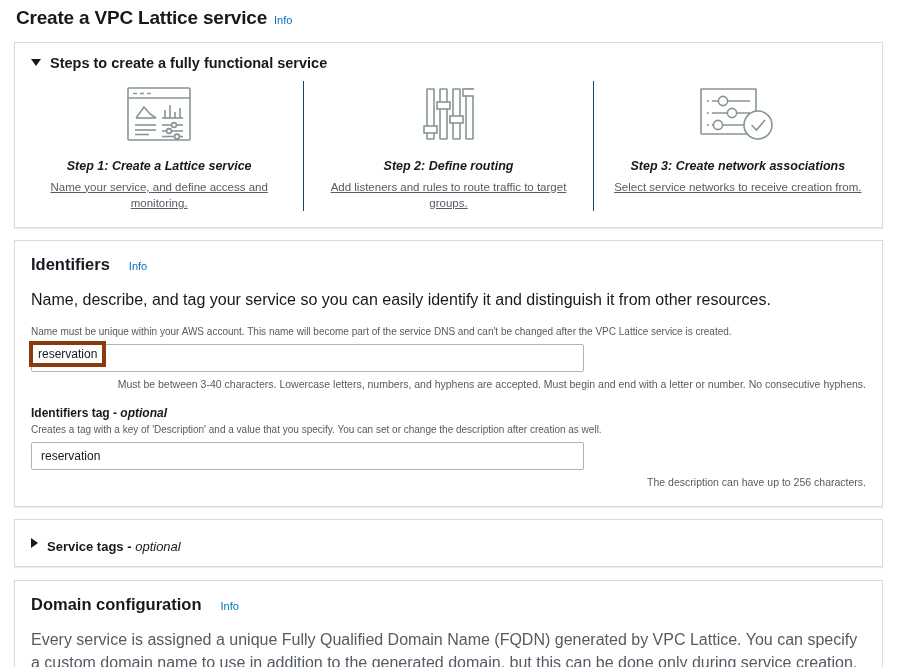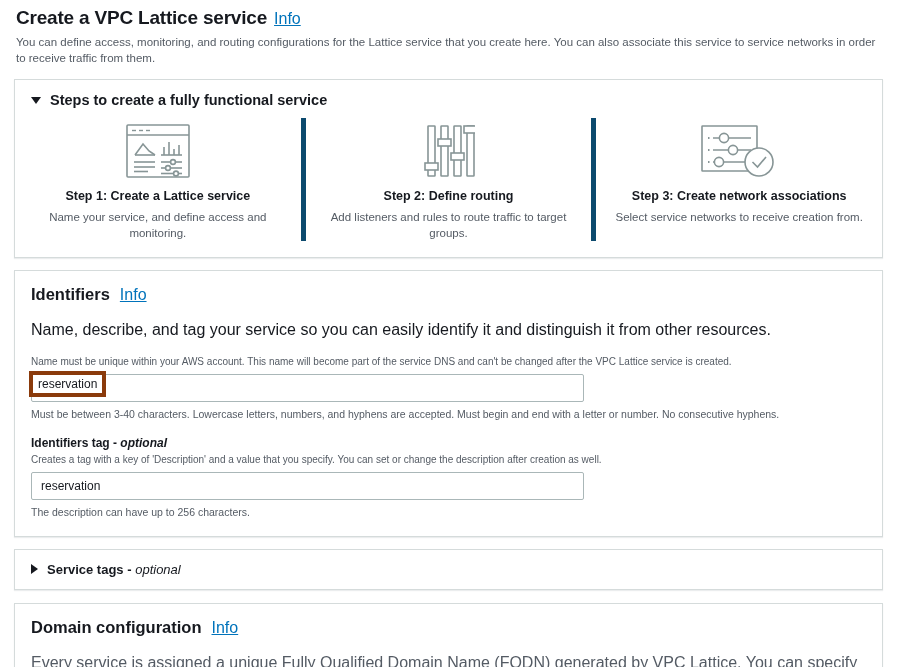--- a/index.html
+++ b/index.html
@@ -14,21 +14,21 @@
   .page { width: 897px; height: 667px; padding: 0; position: relative; }
 
   
   .page-header { padding: 6px 16px 0 16px; }
   .page-title-row { display: flex; align-items: baseline; gap: 7px; }
   .page-title {
     font-size: 19px; font-weight: bold; letter-spacing: -0.2px;
     color: #16191f; line-height: 1.25;
   }
   .info-link {
-    font-size: 16px; color: #0073bb; text-decoration: underline;
+    font-size: 11px; color: #0073bb; 
     cursor: pointer; font-weight: normal;
   }
   .page-desc {
     font-size: 11.5px; color: #545b64; margin-top: 4px; line-height: 1.45;
   }
 
   
   .container {
     margin: 12px 14px 0 14px;
     background: #ffffff;
@@ -51,41 +51,42 @@
   .caret.right {
     border-top: 5px solid transparent; border-bottom: 5px solid transparent;
     border-left: 7px solid #16191f; border-right: none;
   }
   .steps-title { font-size: 14.5px; font-weight: bold; color: #16191f; }
   .steps-body { display: flex; align-items: stretch; padding: 0 0 16px 0; }
   .step-col {
     flex: 1; text-align: center; padding: 0 18px;
     display: flex; flex-direction: column; align-items: center;
   }
-  .step-col + .step-col { border-left: 5px solid #0c4a6e; }
+  .step-col + .step-col { border-left: 1px solid #0c4a6e; }
   .step-icon { height: 66px; display: flex; align-items: center; justify-content: center; }
   .step-name {
     font-size: 12.5px; font-weight: bold; color: #16191f;
-    margin-top: 5px;
-  }
-  .step-desc { font-size: 11.5px; color: #545b64; margin-top: 6px; line-height: 1.4; }
+    margin-top: 12px;
+    font-style: italic;
+  }
+  .step-desc { font-size: 11.5px; color: #545b64; margin-top: 6px; line-height: 1.4; text-decoration: underline; }
 
   
   .section-pad { padding: 14px 16px 16px 16px; }
-  .section-head { display: flex; align-items: baseline; gap: 10px; }
+  .section-head { display: flex; align-items: baseline; gap: 19px; }
   .section-title { font-size: 16.5px; font-weight: bold; color: #16191f; }
   .section-desc { font-size: 16px; color: #16191f; margin-top: 14px; line-height: 1.45; }
   .section-desc.muted { color: #545b64; }
 
   
   .field { margin-top: 14px; }
   .field-label { font-size: 12px; font-weight: bold; color: #16191f; }
   .field-label .optional { font-weight: bold; font-style: italic; color: #16191f; }
   .field-hint { font-size: 10px; color: #545b64; margin-top: 3px; line-height: 1.4; }
-  .field-foot { font-size: 10.5px; color: #545b64; margin-top: 5px; line-height: 1.4; }
+  .field-foot { font-size: 10.5px; color: #545b64; margin-top: 5px; line-height: 1.4; text-align: right; }
   .text-input {
     margin-top: 5px;
     width: 553px; height: 28px;
     border: 1px solid #aab7b8; border-radius: 2px;
     background: #ffffff;
     font-family: "Liberation Sans", sans-serif;
     font-size: 12px; color: #16191f;
     padding: 2px 9px;
     display: flex; align-items: center;
   }
@@ -102,34 +103,33 @@
     font-size: 12px; color: #16191f;
     line-height: 14px;
     white-space: nowrap;
   }
 
   
   .collapsed-row {
     display: flex; align-items: center; gap: 9px;
     padding: 12px 16px;
   }
-  .collapsed-title { font-size: 13px; font-weight: bold; color: #16191f; }
+  .collapsed-title { font-size: 13px; font-weight: bold; color: #16191f; margin-top: 7px; }
   .collapsed-title .optional { font-weight: normal; font-style: italic; }
 </style>
 </head>
 <body>
 
 <div class="page">
 
   <div class="page-header">
     <div class="page-title-row">
       <span class="page-title">Create a VPC Lattice service</span>
       <span class="info-link">Info</span>
     </div>
-    <div class="page-desc">You can define access, monitoring, and routing configurations for the Lattice service that you create here. You can also associate this service to service networks in order to receive traffic from them.</div>
   </div>
 
   <div class="container">
     <div class="steps-head">
       <span class="caret"></span>
       <span class="steps-title">Steps to create a fully functional service</span>
     </div>
     <div class="steps-body">
 
       <div class="step-col">

